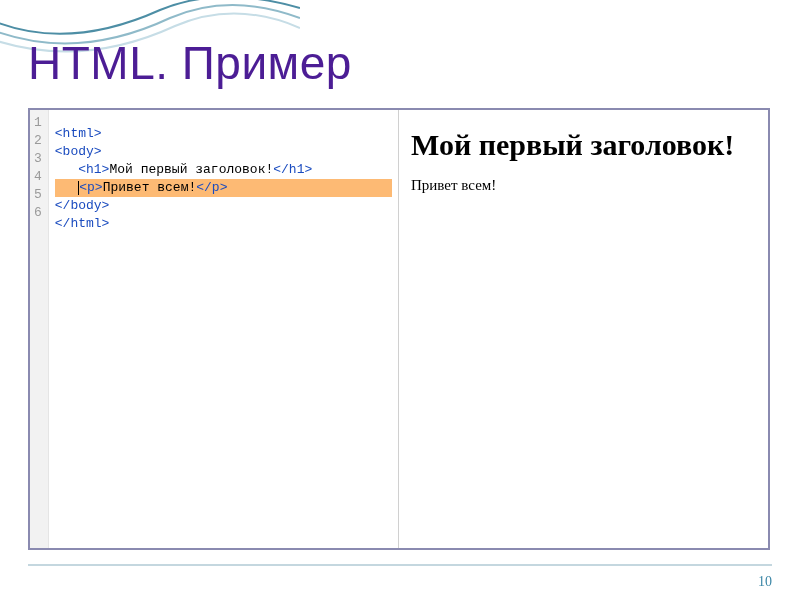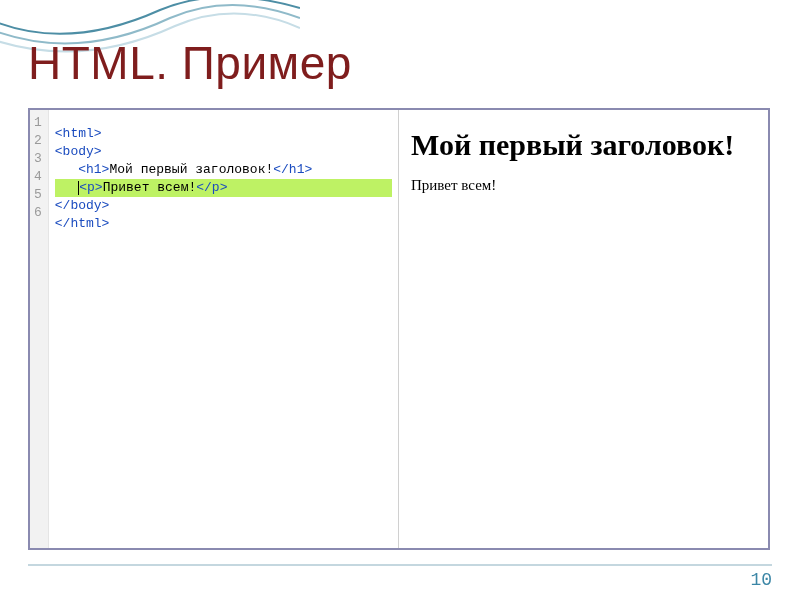--- a/index.html
+++ b/index.html
@@ -27,21 +27,21 @@
     pointer-events: none;
     overflow: hidden;
   }
   .corner-deco svg { display: block; }
   .title {
     position: absolute;
     left: 28px;
     top: 36px;
     font-size: 46px;
     font-family: Verdana, Geneva, sans-serif;
-    color: #7f1d1d;
+    color: #4c1d95;
     letter-spacing: 0.5px;
   }
   .content-frame {
     position: absolute;
     left: 28px;
     top: 108px;
     width: 742px;
     height: 442px;
     box-sizing: border-box;
     border: 2px solid #8a8ab0;
@@ -67,21 +67,21 @@
     border-right: 1px solid #e5e5e5;
     user-select: none;
     flex-shrink: 0;
   }
   .code-lines {
     padding: 15px 6px;
     white-space: pre;
     flex: 1;
   }
   .code-line { display: block; height: 18px; }
-  .code-line.hl { background: #bef264; }
+  .code-line.hl { background: #fdba74; }
   .tag { color: #1a4bbf; }
   .txt { color: #000000; }
   .cursor {
     display: inline-block;
     width: 0;
     border-left: 1px solid #000;
     height: 14px;
     vertical-align: text-bottom;
     margin-right: 0;
   }
@@ -109,23 +109,23 @@
     bottom: 34px;
     width: 744px;
     height: 2px;
     background: #3d7b94;
     opacity: 0.3;
   }
   .page-num {
     position: absolute;
     right: 28px;
     bottom: 10px;
-    font-size: 18px;
+    font-size: 14px;
     color: #3b86a6;
-    font-family: Liberation Mono, monospace;
+    font-family: Liberation Serif, serif;
   }
 </style>
 </head>
 <body>
 
 <div class="slide">
 
   <div class="corner-deco">
     <svg width="300" height="80" viewBox="0 0 300 80">
       <path d="M -20 15 Q 60 55 160 10 Q 220 -15 300 8" fill="none" stroke="#4d8ea5" stroke-width="2"></path>

